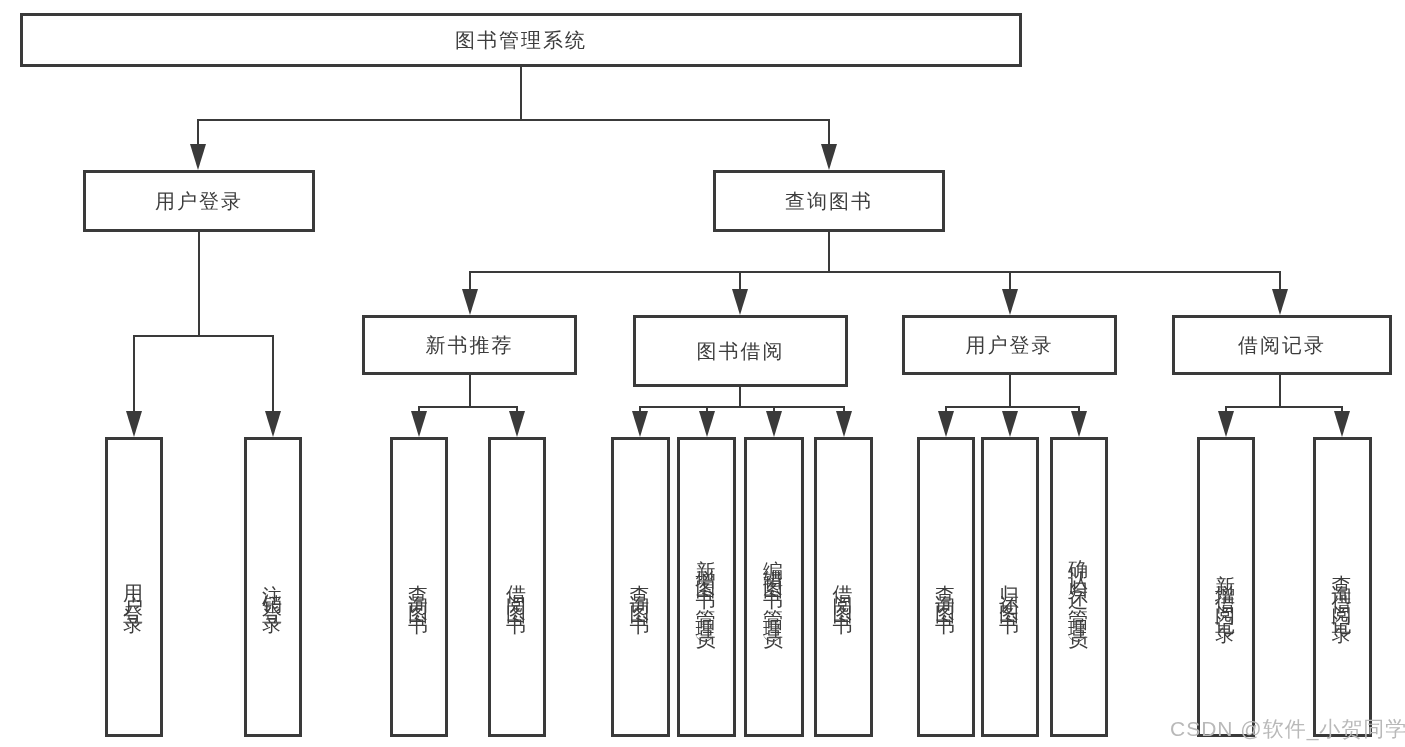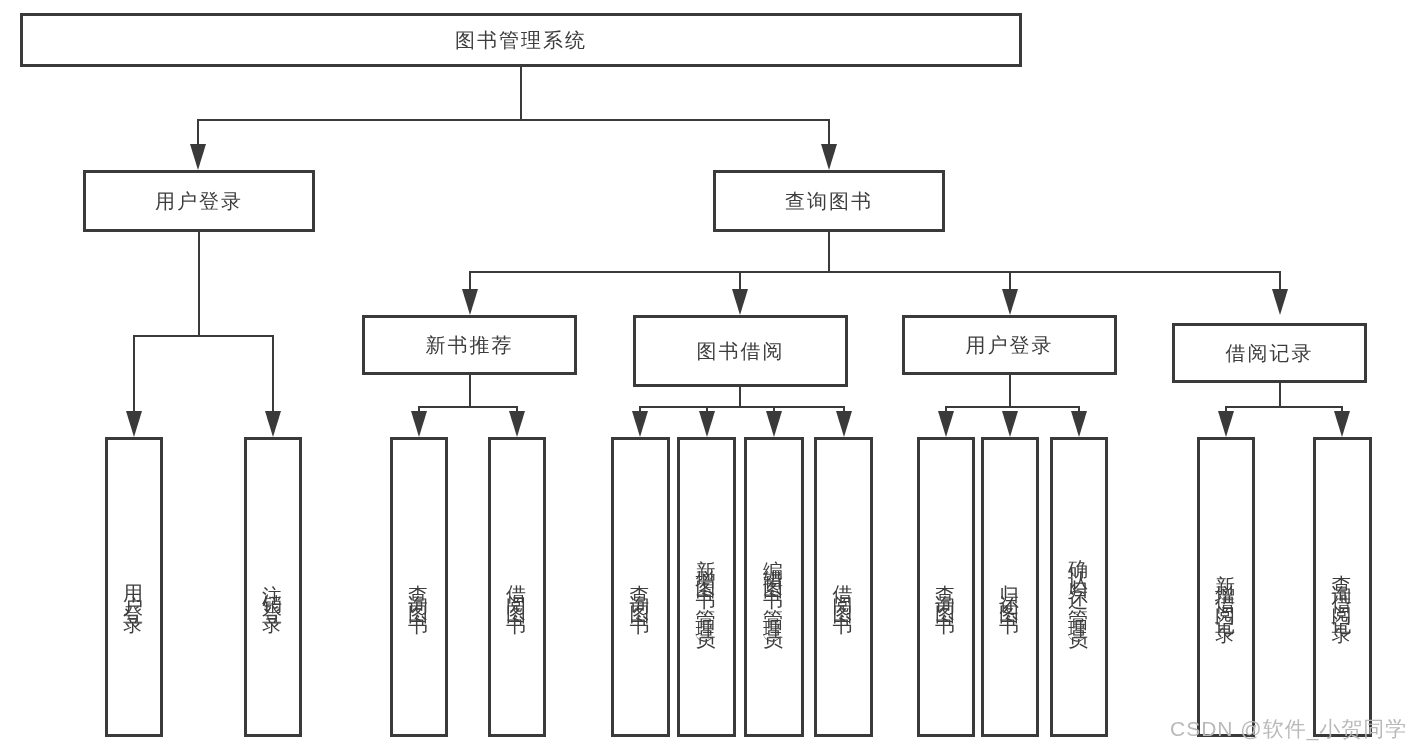--- a/index.html
+++ b/index.html
@@ -92,21 +92,21 @@
   <div class="arrowhead" style="left:1334px;top:411px"></div>
 
   <div class="box" style="left:20px;top:13px;width:1002px;height:54px">图书管理系统</div>
 
   <div class="box" style="left:83px;top:170px;width:232px;height:62px">用户登录</div>
   <div class="box" style="left:713px;top:170px;width:232px;height:62px">查询图书</div>
 
   <div class="box" style="left:362px;top:315px;width:215px;height:60px">新书推荐</div>
   <div class="box" style="left:633px;top:315px;width:215px;height:72px">图书借阅</div>
   <div class="box" style="left:902px;top:315px;width:215px;height:60px">用户登录</div>
-  <div class="box" style="left:1172px;top:323px;width:195px;height:60px">借阅记录</div>
+  <div class="box" style="left:1172px;top:315px;width:220px;height:60px">借阅记录</div>
 
   <div class="box vbox" style="left:105px;top:437px;width:58px;height:300px">用户登录</div>
   <div class="box vbox" style="left:244px;top:437px;width:58px;height:300px">注销登录</div>
 
   <div class="box vbox" style="left:390px;top:437px;width:58px;height:300px">查询图书</div>
   <div class="box vbox" style="left:488px;top:437px;width:58px;height:300px">借阅图书</div>
 
   <div class="box vbox" style="left:611px;top:437px;width:59px;height:300px">查询图书</div>
   <div class="box vbox" style="left:677px;top:437px;width:59px;height:300px">新增图书（管理员）</div>
   <div class="box vbox" style="left:744px;top:437px;width:60px;height:300px">编辑图书（管理员）</div>

